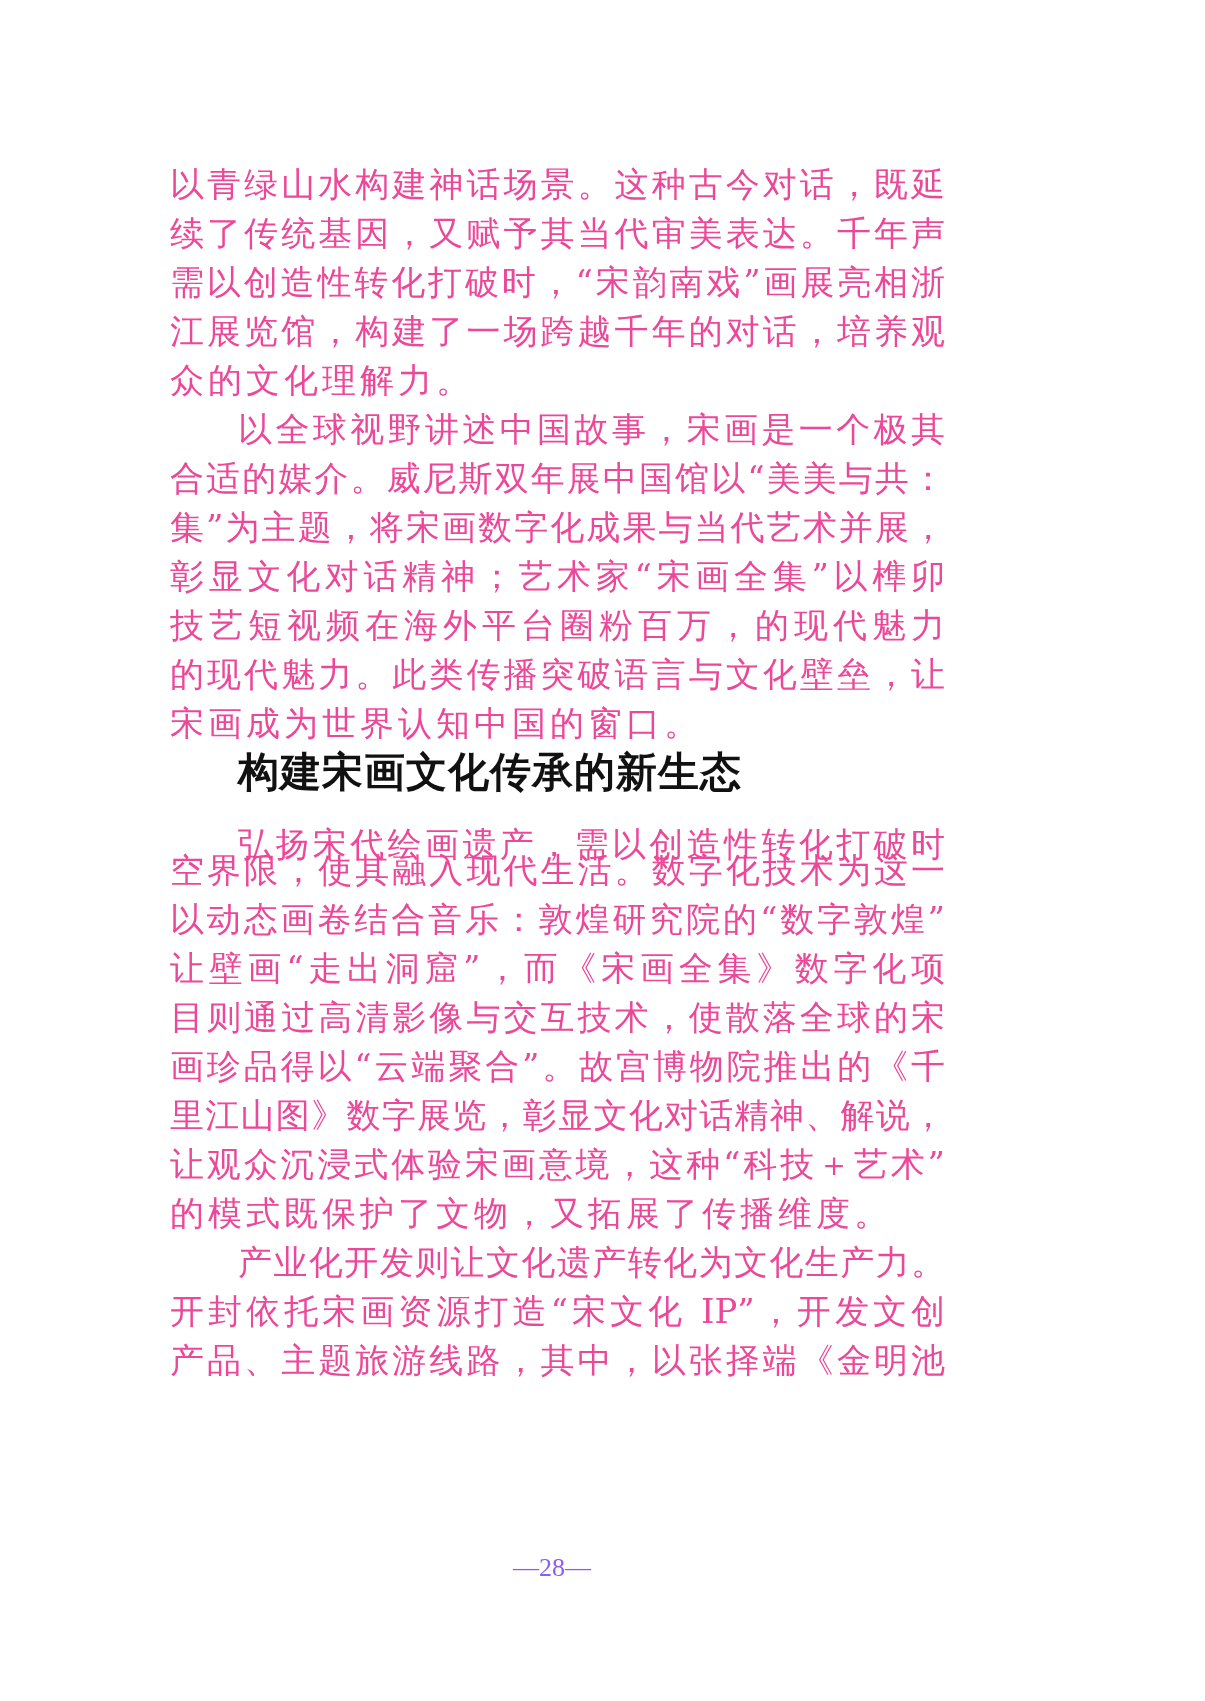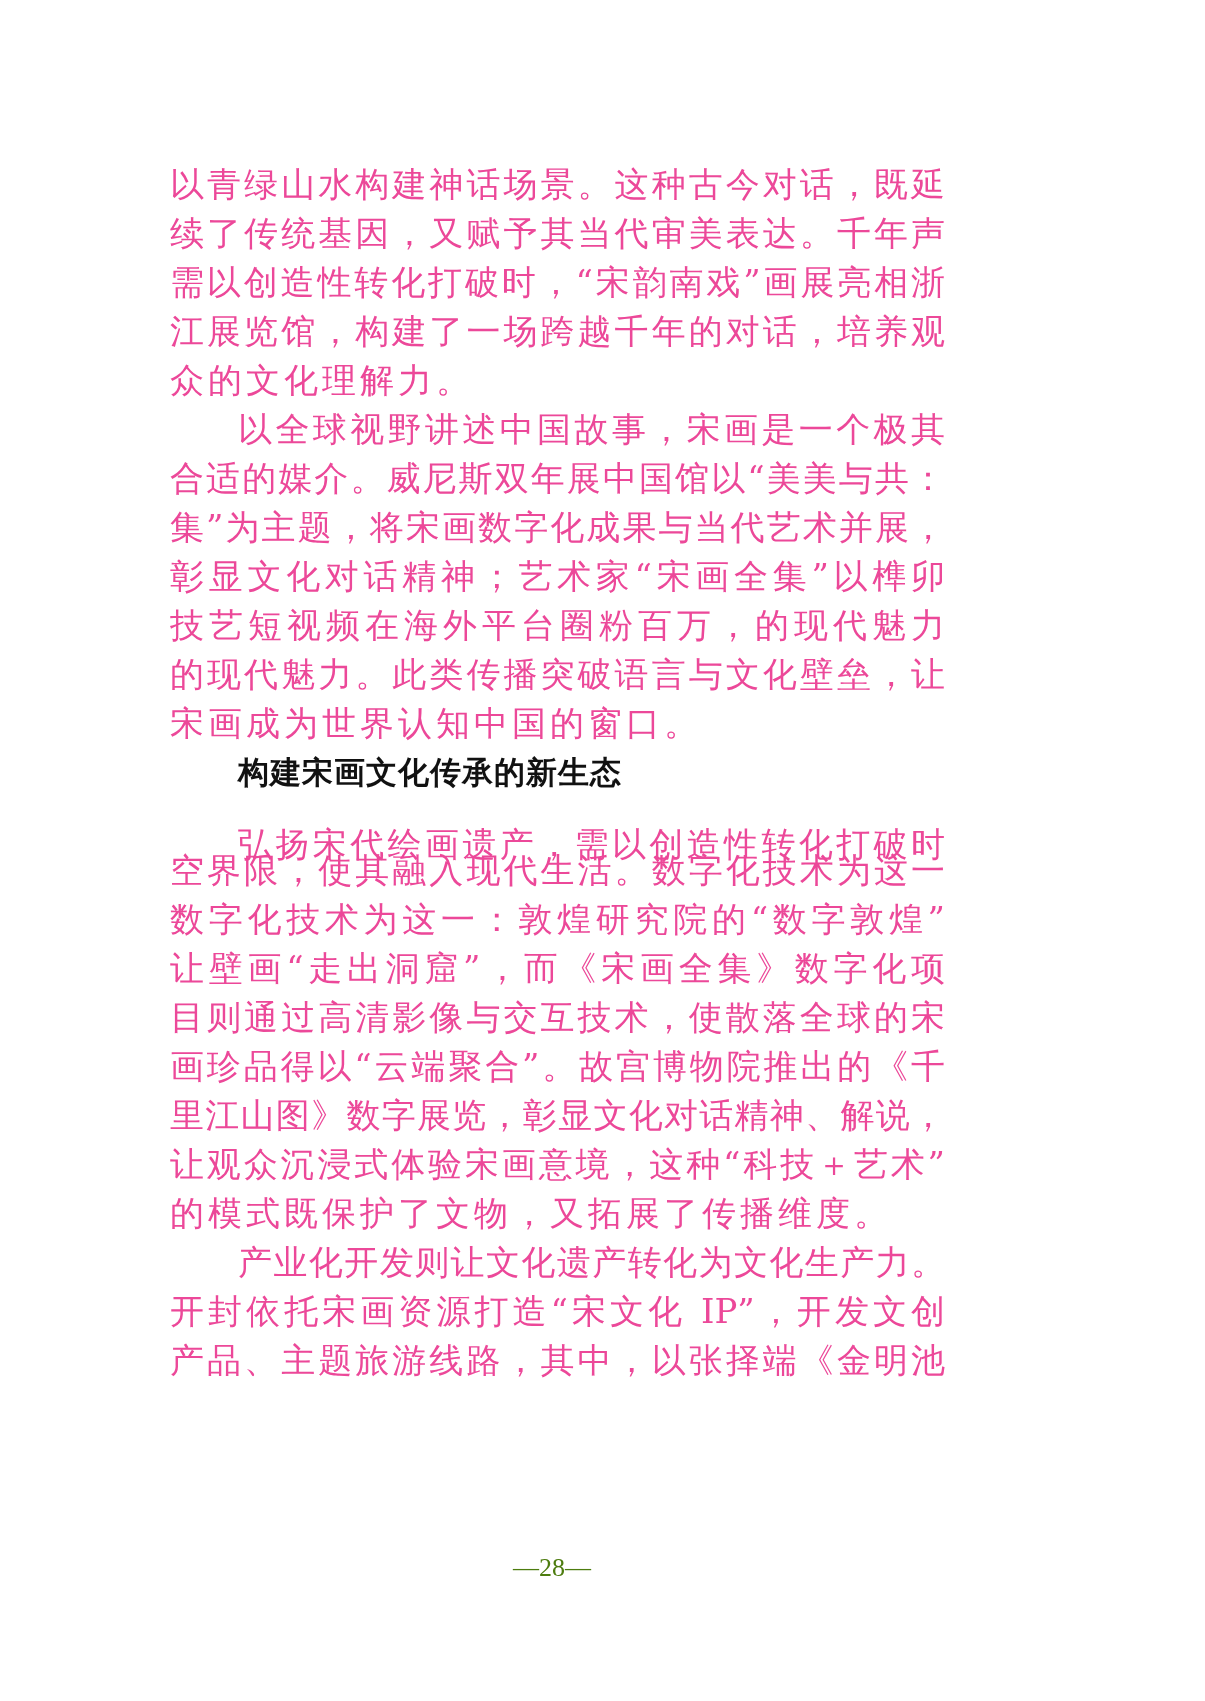--- a/index.html
+++ b/index.html
@@ -39,34 +39,34 @@
   }
   .line.indent {
     left: 68px;
     width: 707px;
   }
   .line.heading {
     left: 68px;
     width: auto;
     font-family: "DejaVu Sans", "Liberation Sans", sans-serif;
     font-weight: bold;
-    font-size: 31px;
+    font-size: 41px;
     text-align-last: left;
     letter-spacing: 1px;
     color: #111111;
   }
   .page-number {
     position: absolute;
     left: 0;
     width: 1104px;
     top: 1553px;
     text-align: center;
     font-family: "Liberation Serif", "DejaVu Serif", serif;
     font-size: 26px;
-    color: #4d7c0f;
+    color: #8b5cf6;
   }
 </style>
 </head>
 <body>
 
 <div class="page">
   <div class="line" style="top:0px">以青绿山水构建神话场景。这种古今对话，既延</div>
   <div class="line" style="top:49px">续了传统基因，又赋予其当代审美表达。千年声</div>
   <div class="line" style="top:98px">需以创造性转化打破时，“宋韵南戏”画展亮相浙</div>
   <div class="line" style="top:147px">江展览馆，构建了一场跨越千年的对话，培养观</div>
@@ -77,21 +77,21 @@
   <div class="line" style="top:343px">集”为主题，将宋画数字化成果与当代艺术并展，</div>
   <div class="line" style="top:392px">彰显文化对话精神；艺术家“宋画全集”以榫卯</div>
   <div class="line" style="top:441px">技艺短视频在海外平台圈粉百万，的现代魅力</div>
   <div class="line" style="top:490px">的现代魅力。此类传播突破语言与文化壁垒，让</div>
   <div class="line short" style="top:539px">宋画成为世界认知中国的窗口。</div>
 
   <div class="line heading" style="top:588px">构建宋画文化传承的新生态</div>
 
   <div class="line indent" style="top:660px">弘扬宋代绘画遗产，需以创造性转化打破时</div>
   <div class="line" style="top:686px">空界限，使其融入现代生活。数字化技术为这一</div>
-  <div class="line" style="top:735px">数字化技术为这一：敦煌研究院的“数字敦煌”</div>
+  <div class="line" style="top:735px">以动态画卷结合音乐：敦煌研究院的“数字敦煌”</div>
   <div class="line" style="top:784px">让壁画“走出洞窟”，而《宋画全集》数字化项</div>
   <div class="line" style="top:833px">目则通过高清影像与交互技术，使散落全球的宋</div>
   <div class="line" style="top:882px">画珍品得以“云端聚合”。故宫博物院推出的《千</div>
   <div class="line" style="top:931px">里江山图》数字展览，彰显文化对话精神、解说，</div>
   <div class="line" style="top:980px">让观众沉浸式体验宋画意境，这种“科技＋艺术”</div>
   <div class="line short" style="top:1029px">的模式既保护了文物，又拓展了传播维度。</div>
 
   <div class="line indent" style="top:1078px">产业化开发则让文化遗产转化为文化生产力。</div>
   <div class="line" style="top:1127px">开封依托宋画资源打造“宋文化 IP”，开发文创</div>
   <div class="line" style="top:1176px">产品、主题旅游线路，其中，以张择端《金明池</div>

